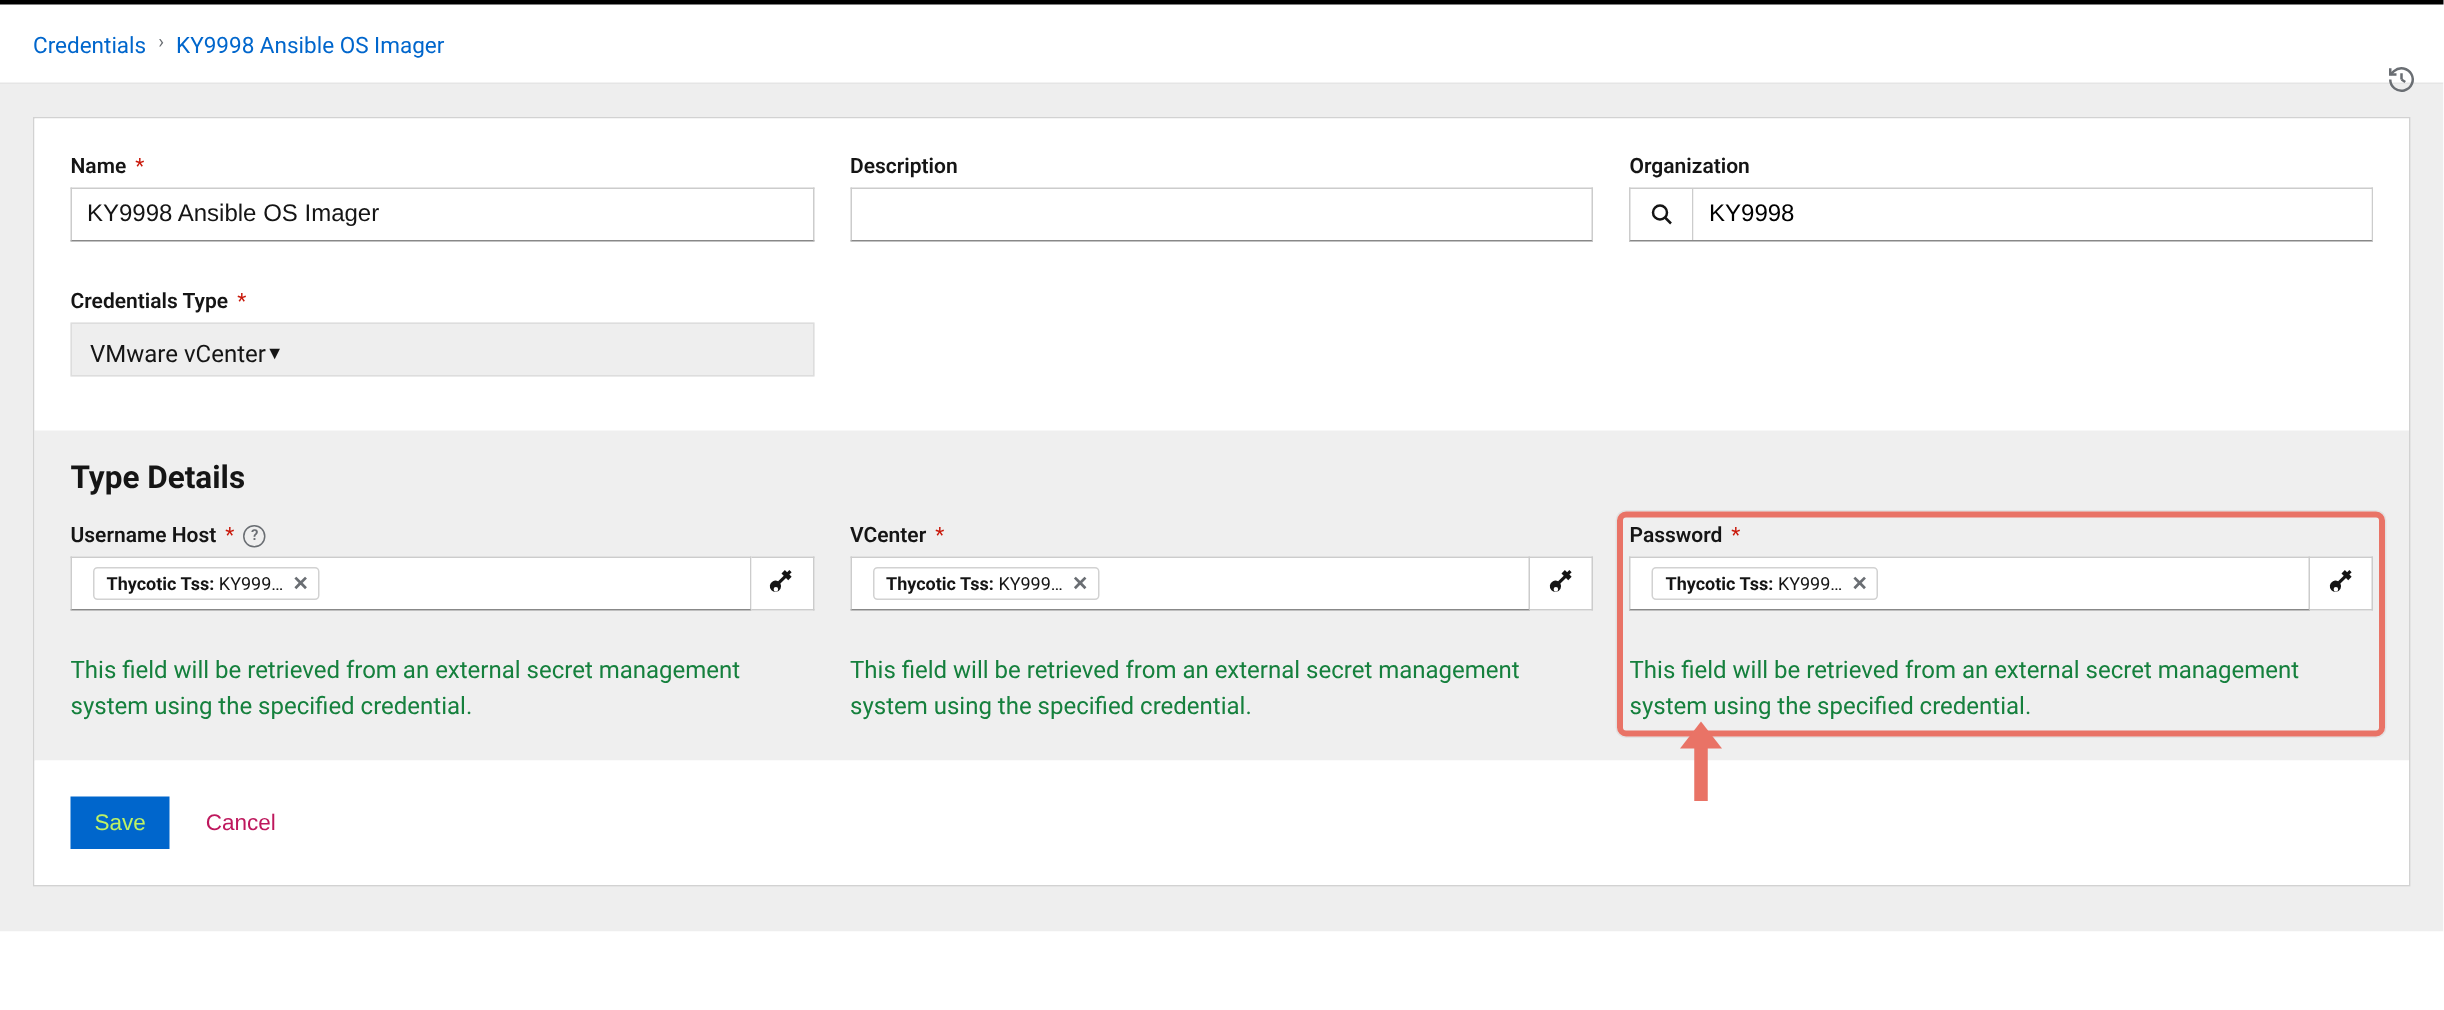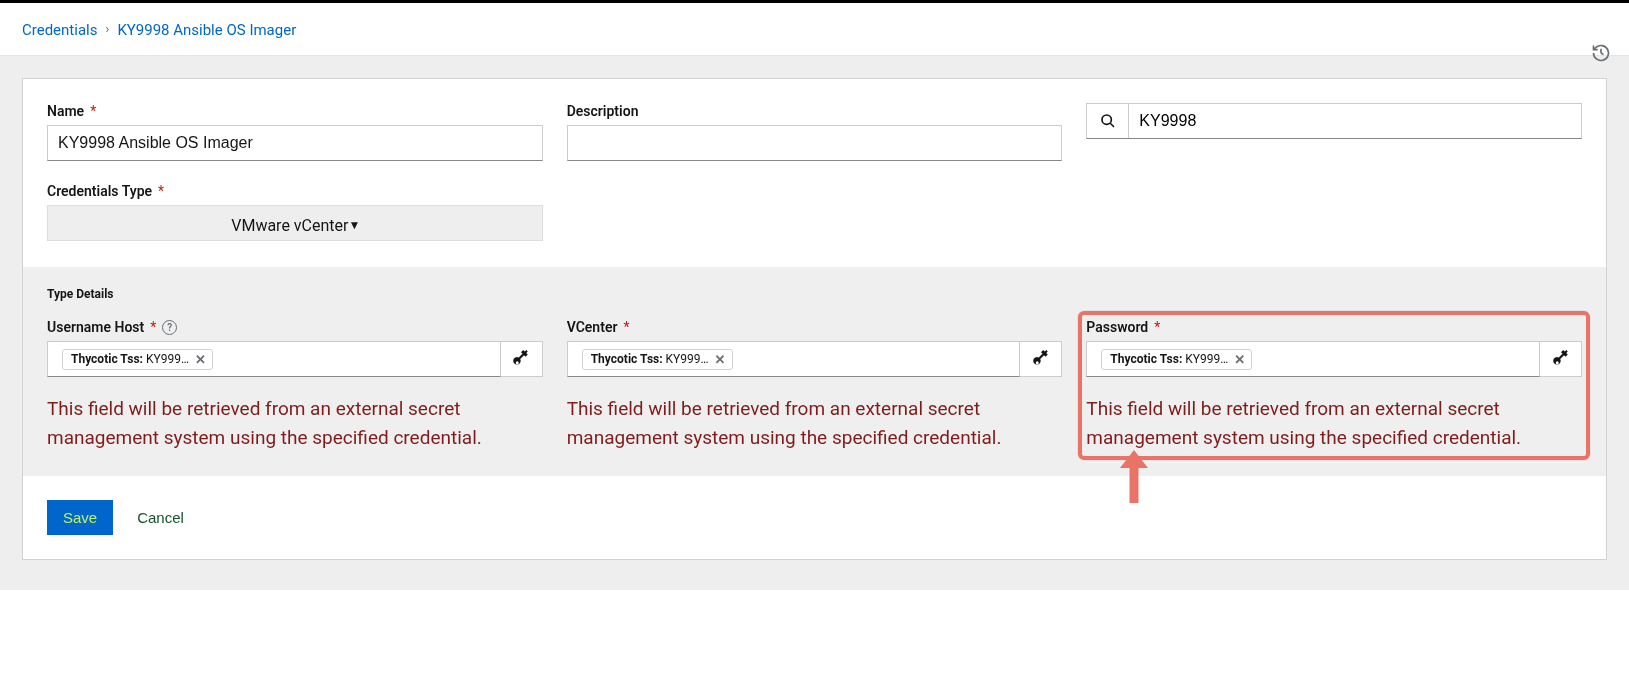--- a/index.html
+++ b/index.html
@@ -51,21 +51,21 @@
       background: #efefef;
       padding: 20px 24px 24px 24px;
     }
     .section-actions {
       background: #fff;
       padding: 24px;
     }
     .form-row {
       display: flex;
       gap: 24px;
-      margin-bottom: 22px;
+      margin-bottom: 32px;
     }
     .form-col { flex: 1; min-width: 0; position: relative; }
     .label {
       font-size: 14px;
       font-weight: 600;
       color: #151515;
       margin-bottom: 6px;
       display: flex;
       align-items: center;
       gap: 6px;
@@ -91,21 +91,21 @@
       color: #151515;
       background: #fff;
     }
     .select-wrap {
       width: 100%;
       height: 36px;
       background: #eee;
       border: 1px solid #ddd;
       display: flex;
       align-items: center;
-      justify-content: center;
+      justify-content: flex-start;
       padding: 4px 10px 0 12px;
       cursor: pointer;
       font-size: 16px;
     }
     .caret { font-size: 12px; color: #151515; }
     .org-wrap {
       display: flex;
       align-items: center;
       height: 36px;
       border: 1px solid #ccc;
@@ -121,21 +121,21 @@
       height: 100%;
     }
     .org-input {
       border: none;
       flex: 1;
       height: 100%;
       padding: 0 10px;
       font-size: 16px;
     }
     .section-heading {
-      font-size: 12px;
+      font-size: 21px;
       font-weight: 700;
       margin-bottom: 18px;
     }
     .secret-wrap {
       display: flex;
       align-items: stretch;
       height: 36px;
     }
     .secret-field {
       flex: 1;
@@ -170,38 +170,38 @@
       width: 42px;
       display: flex;
       justify-content: center;
       align-items: center;
       border: 1px solid #ccc;
       border-left: none;
       background: #fff;
       cursor: pointer;
     }
     .helper-text {
-      font-size: 19px;
-      color: #7f1d1d;
-      margin-top: 18px;
+      font-size: 16px;
+      color: #15803d;
+      margin-top: 28px;
       line-height: 1.5;
     }
     .btn-primary {
       background: #0066cc;
       color: #bef264;
       border: none;
       padding: 9px 16px;
       font-size: 15px;
       cursor: pointer;
       margin-right: 20px;
     }
     .btn-link {
       background: none;
       border: none;
-      color: #14532d;
+      color: #be185d;
       font-size: 15px;
       cursor: pointer;
     }
     .highlight-box {
       position: absolute;
       border: 4px solid #e97366;
       border-radius: 6px;
       pointer-events: none;
       top: -8px;
       left: -8px;
@@ -247,20 +247,23 @@
           </div>
           <input class="input-text" type="text" value="KY9998 Ansible OS Imager" style="">
         </div>
         <div class="form-col">
           <div class="label">
             <span>Description</span>
           </div>
           <input class="input-text" type="text" value="" style="">
         </div>
         <div class="form-col">
+          <div class="label">
+            <span>Organization</span>
+          </div>
           <div class="org-wrap">
             <div class="org-search-icon">
               <svg width="16" height="16" viewBox="0 0 24 24" fill="none" stroke="#151515" stroke-width="2.5">
                 <circle cx="10" cy="10" r="7"></circle>
                   <line x1="21" y1="21" x2="15" y2="15"></line>
               </svg>
             </div>
             <input class="org-input" type="text" value="KY9998" style="">
           </div>
         </div>

